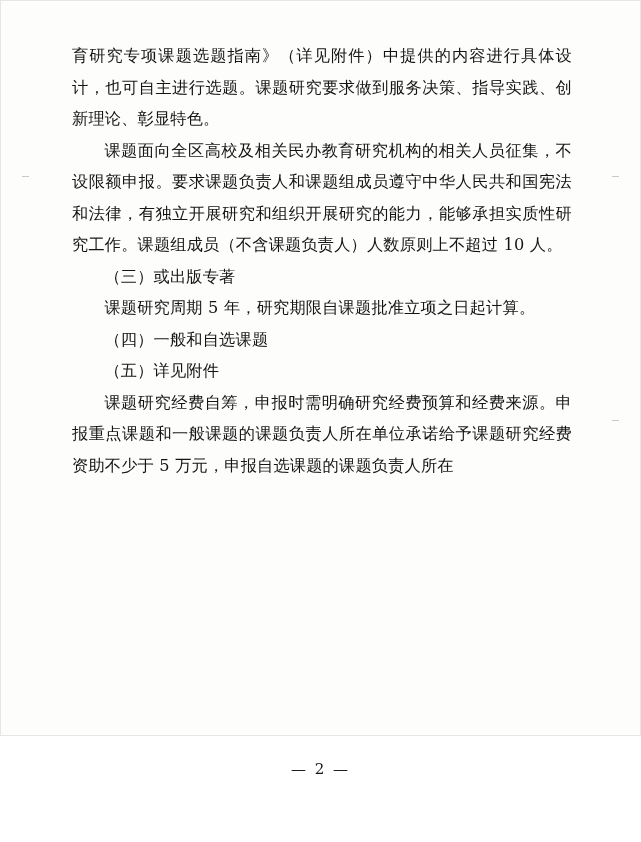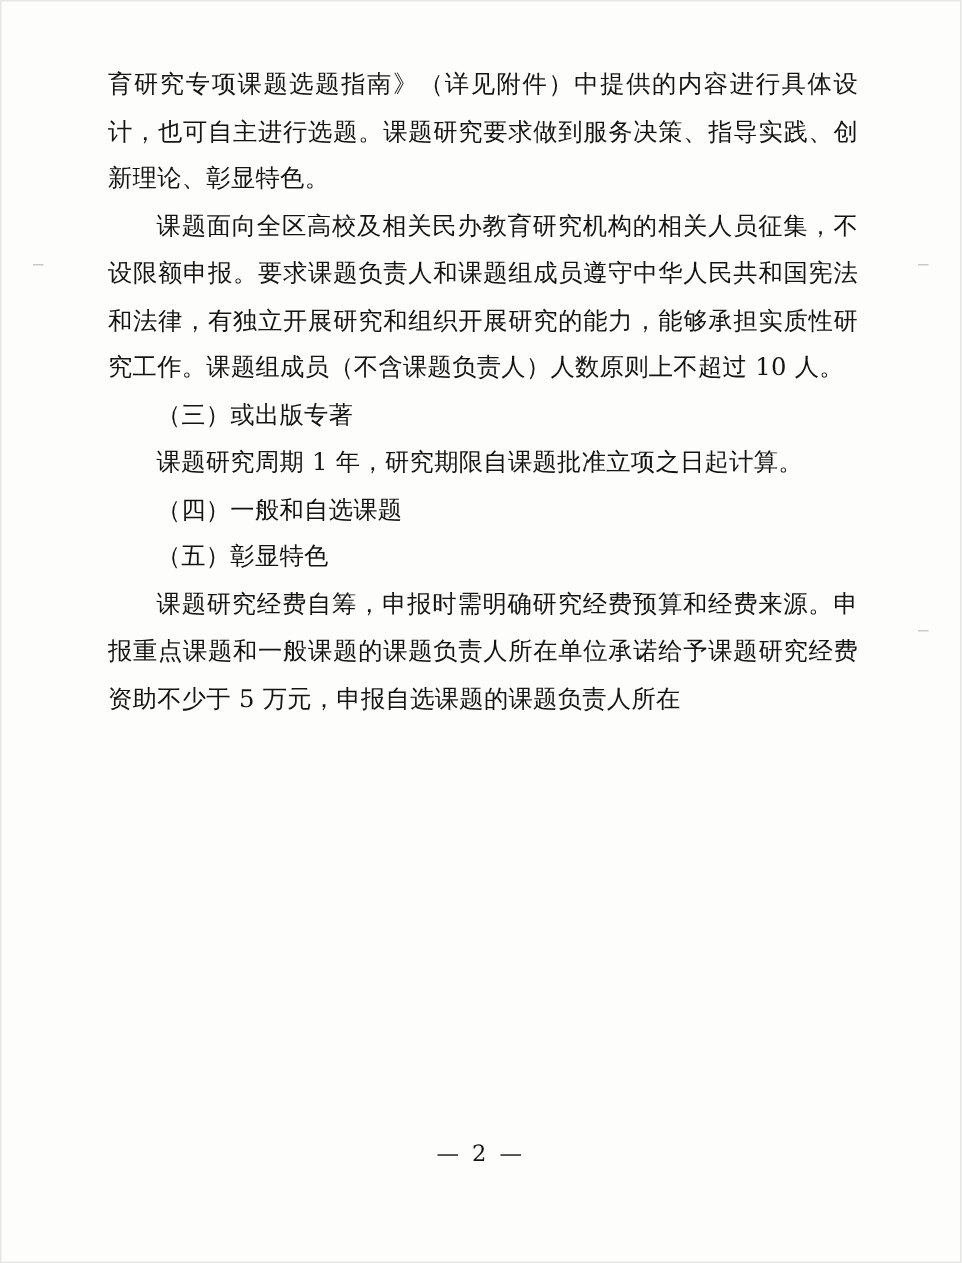--- a/index.html
+++ b/index.html
@@ -13,21 +13,21 @@
     font-family: "DejaVu Serif", serif;
     color: #1a1a1a;
     overflow: hidden;
     position: relative;
   }
   .page {
     position: absolute;
     top: 0;
     left: 0;
     width: 641px;
-    height: 842px;
+    height: 736px;
     background: #fdfdfb;
     box-sizing: border-box;
   }
   .content {
     position: absolute;
     left: 72px;
     top: 40px;
     width: 500px;
   }
   p.para {
@@ -89,20 +89,20 @@
 <div class="page">
   <div class="page-border"></div>
   <div class="edge-mark mark-left"></div>
   <div class="edge-mark mark-right"></div>
   <div class="edge-mark mark-right2"></div>
 
   <div class="content">
     <p class="para">育研究专项课题选题指南》（详见附件）中提供的内容进行具体设计，也可自主进行选题。课题研究要求做到服务决策、指导实践、创新理论、彰显特色。</p>
     <p class="para indent">课题面向全区高校及相关民办教育研究机构的相关人员征集，不设限额申报。要求课题负责人和课题组成员遵守中华人民共和国宪法和法律，有独立开展研究和组织开展研究的能力，能够承担实质性研究工作。课题组成员（不含课题负责人）人数原则上不超过 10 人。</p>
     <p class="para indent">（三）或出版专著</p>
-    <p class="para indent">课题研究周期 1 年，研究期限自课题批准立项之日起计算。</p>
+    <p class="para indent">课题研究周期 5 年，研究期限自课题批准立项之日起计算。</p>
     <p class="para indent">（四）一般和自选课题</p>
-    <p class="para indent">（五）彰显特色</p>
+    <p class="para indent">（五）详见附件</p>
     <p class="para indent">课题研究经费自筹，申报时需明确研究经费预算和经费来源。申报重点课题和一般课题的课题负责人所在单位承诺给予课题研究经费资助不少于 5 万元，申报自选课题的课题负责人所在</p>
   </div>
 
   <div class="footer">— 2 —</div>
 </div>
 
 </body></html>

